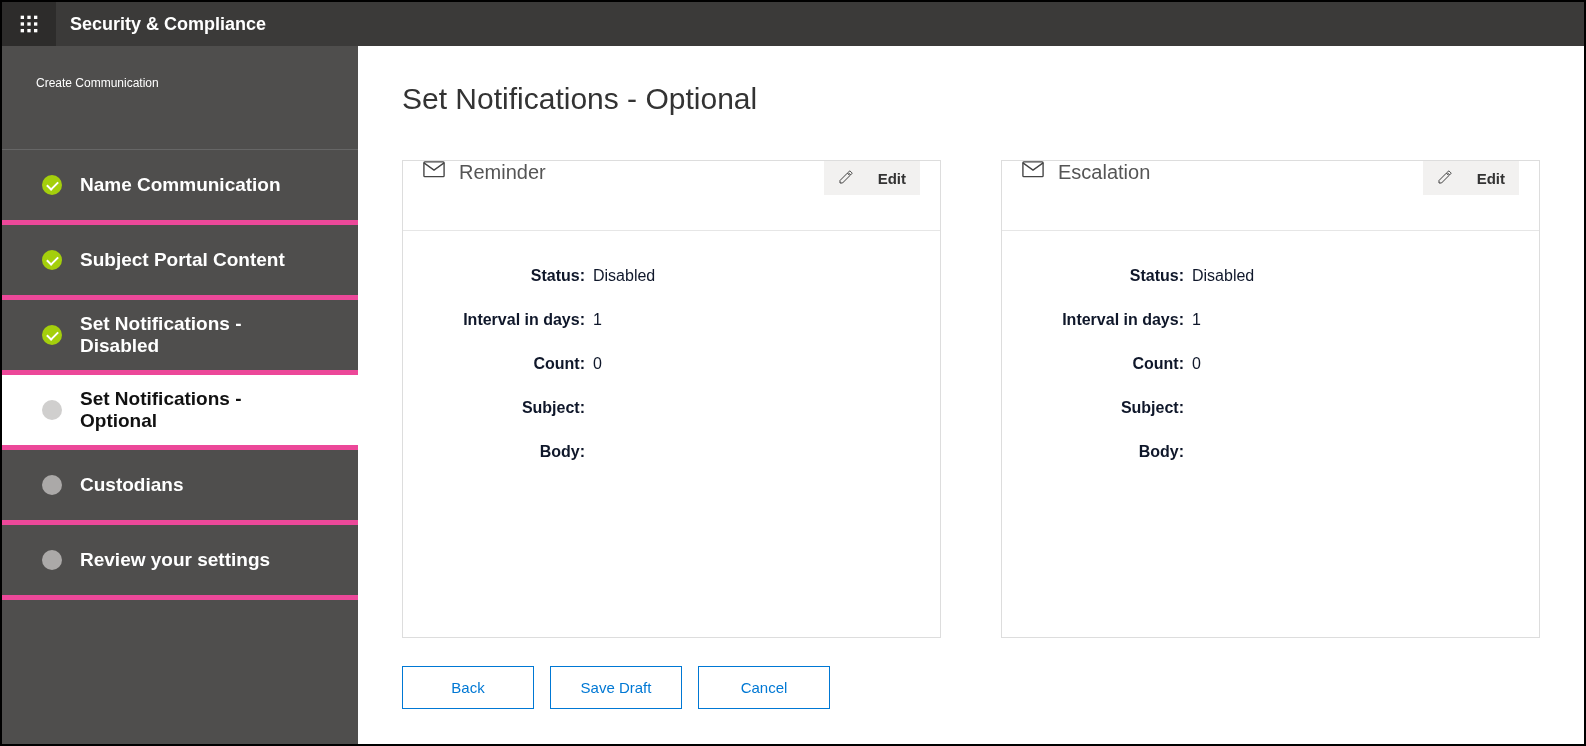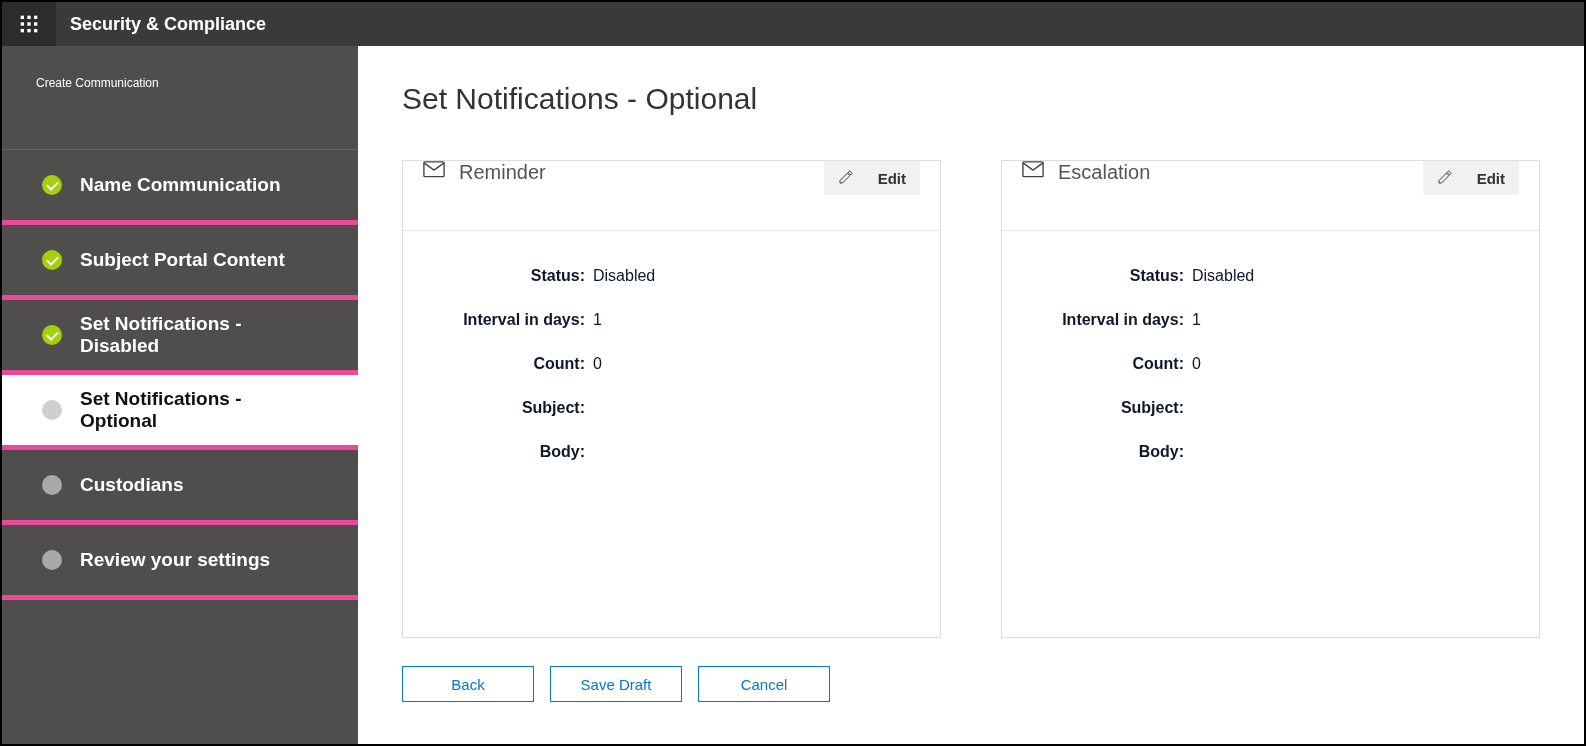--- a/index.html
+++ b/index.html
@@ -38,21 +38,21 @@
   .edit-btn { background: #f2f1f0; border: none; height: 34px; padding: 0 14px; display: flex; align-items: center; gap: 24px; font-size: 15px; font-weight: 600; color: #333; cursor: pointer; }
   .edit-btn svg { width: 16px; height: 16px; }
 
   .card-body { padding: 36px 30px; }
   .field-row { display: flex; margin-bottom: 26px; font-size: 16px; color: #0f172a; }
   .field-label { width: 160px; text-align: right; font-weight: 600; padding-right: 8px; }
   .field-value { }
 
   
   .footer { margin-top: 28px; display: flex; gap: 16px; }
-  .btn { min-width: 132px; height: 36px; display: flex; align-items: center; justify-content: center; font-size: 15px; cursor: pointer; font-family: inherit; }
+  .btn { min-width: 132px; height: 43px; display: flex; align-items: center; justify-content: center; font-size: 15px; cursor: pointer; font-family: inherit; }
   .btn-outline { background: #fff; border: 1px solid #0078d4; color: #0078d4; }
   .btn-primary { background: #0078d4; border: 1px solid #0078d4; color: #fff; }
 </style>
 </head>
 <body>
 
 <div class="topbar">
   <div class="waffle">
     <svg viewBox="0 0 24 24">
         <g>

